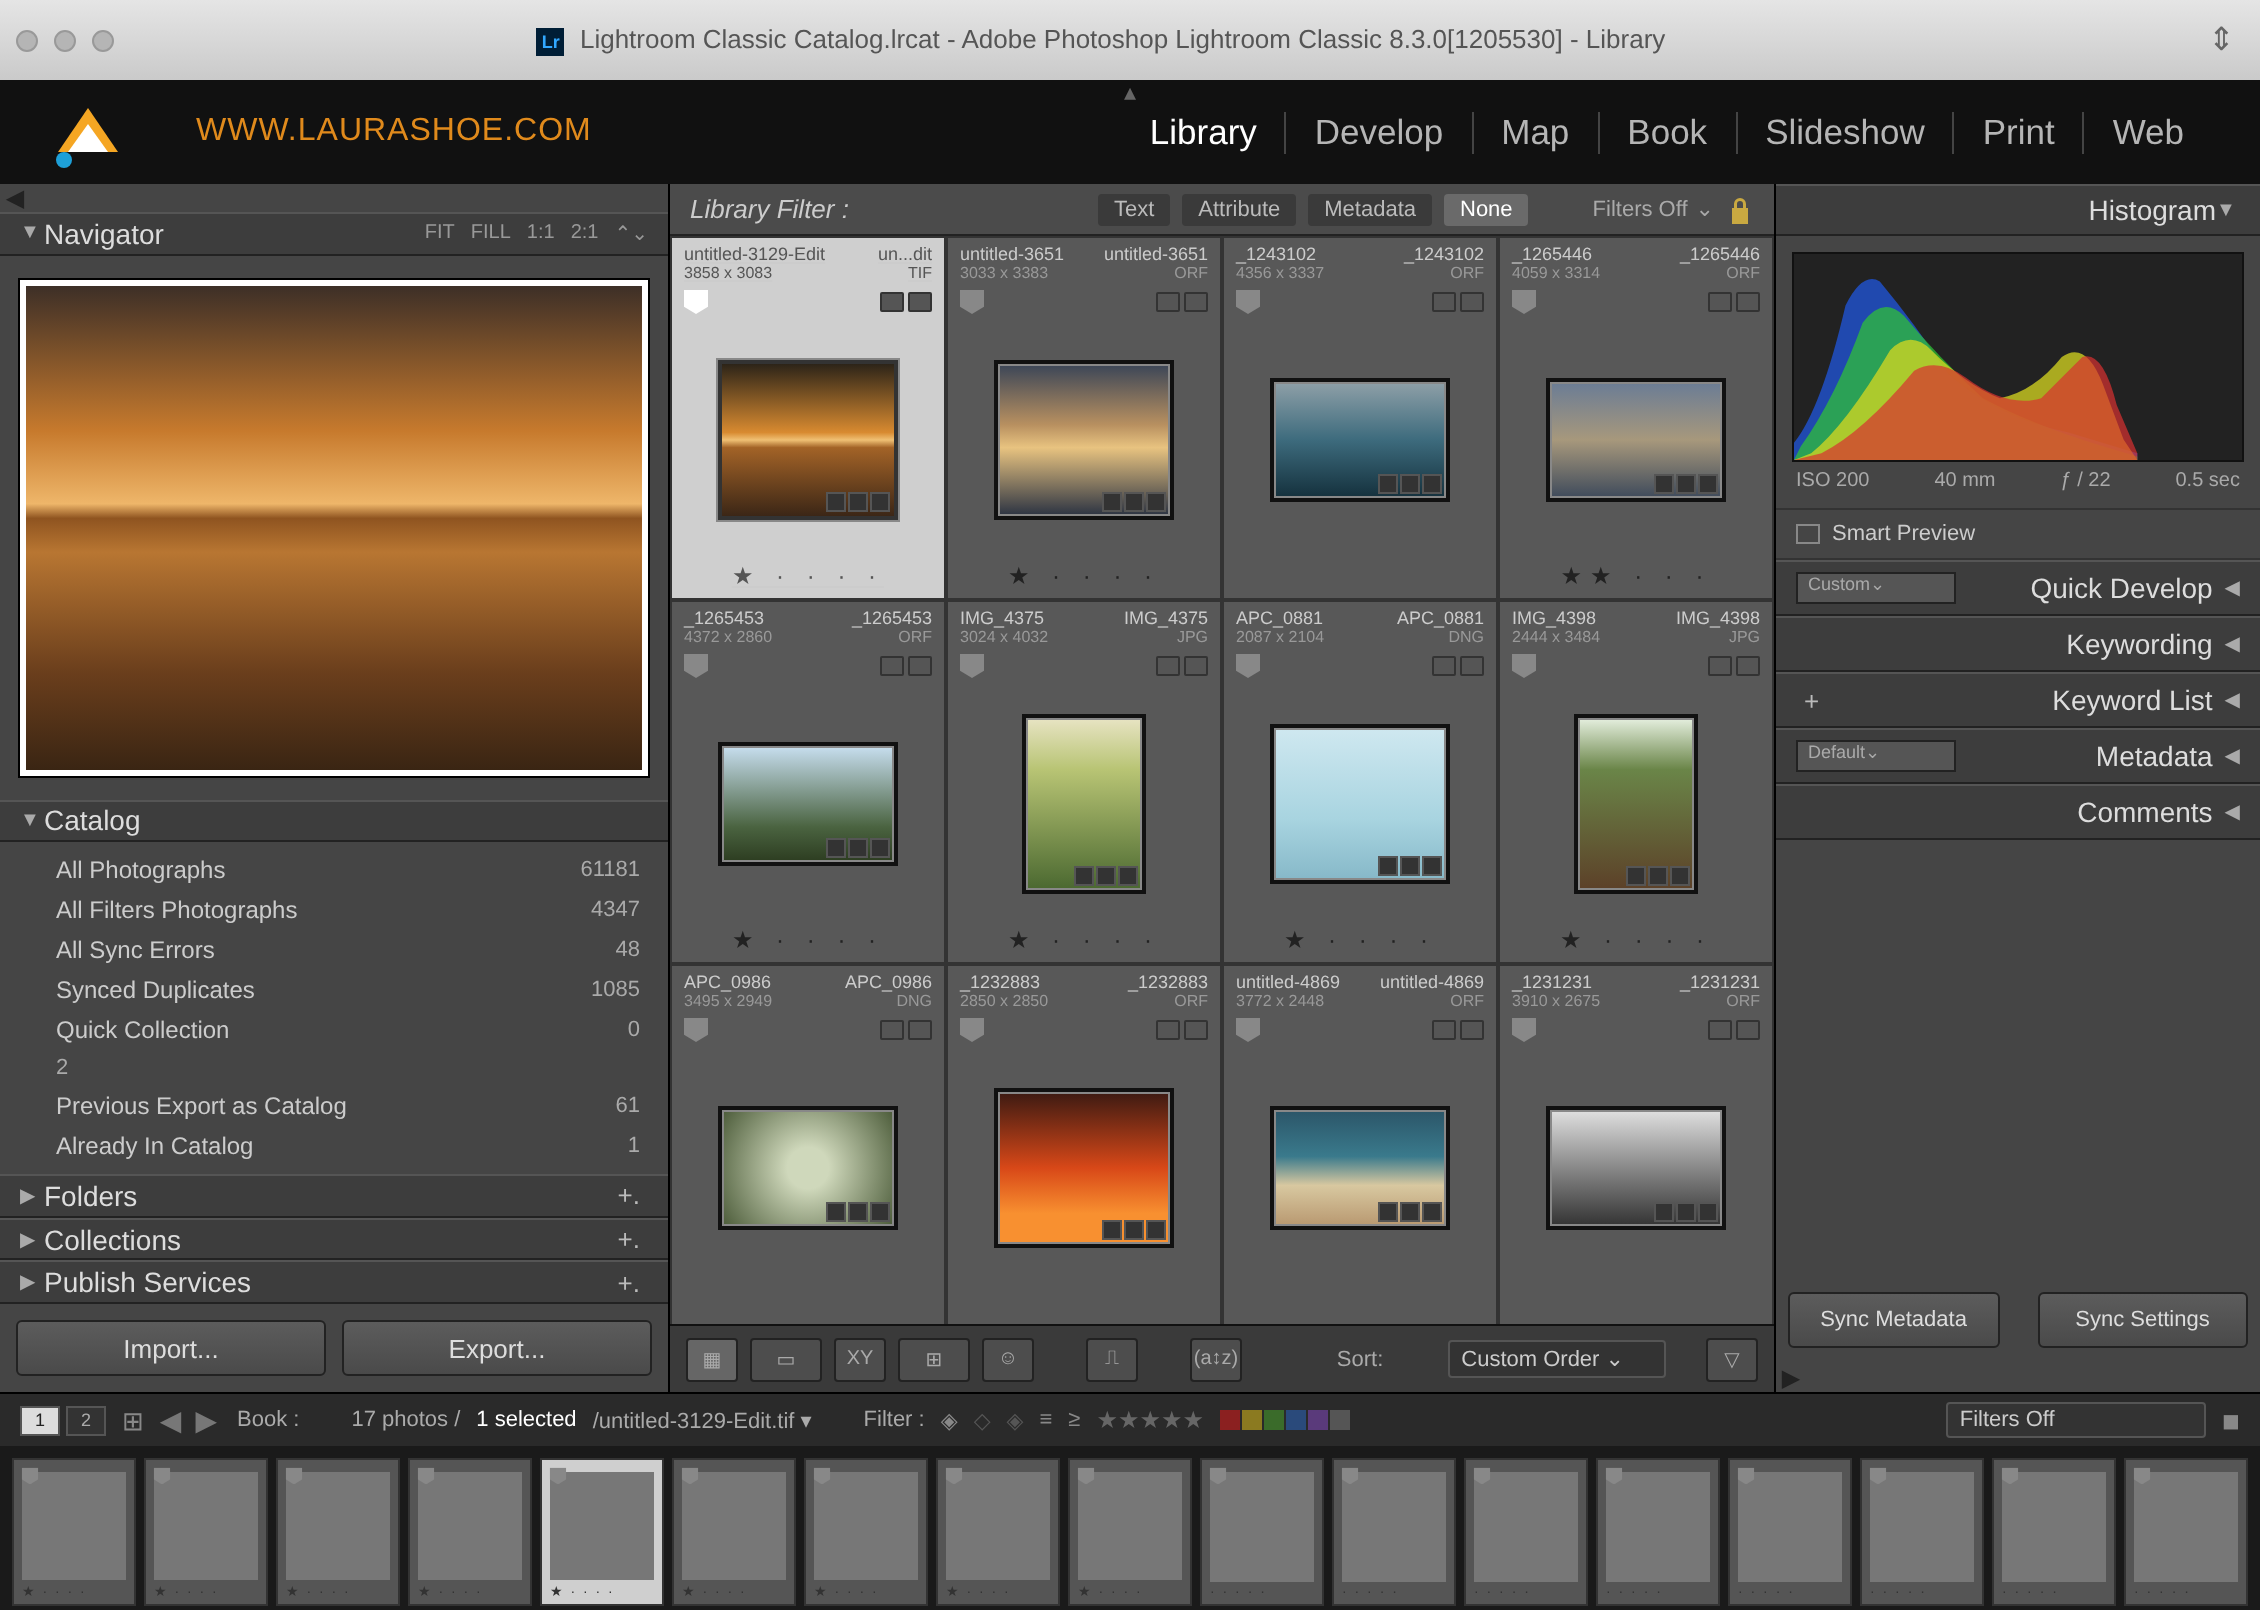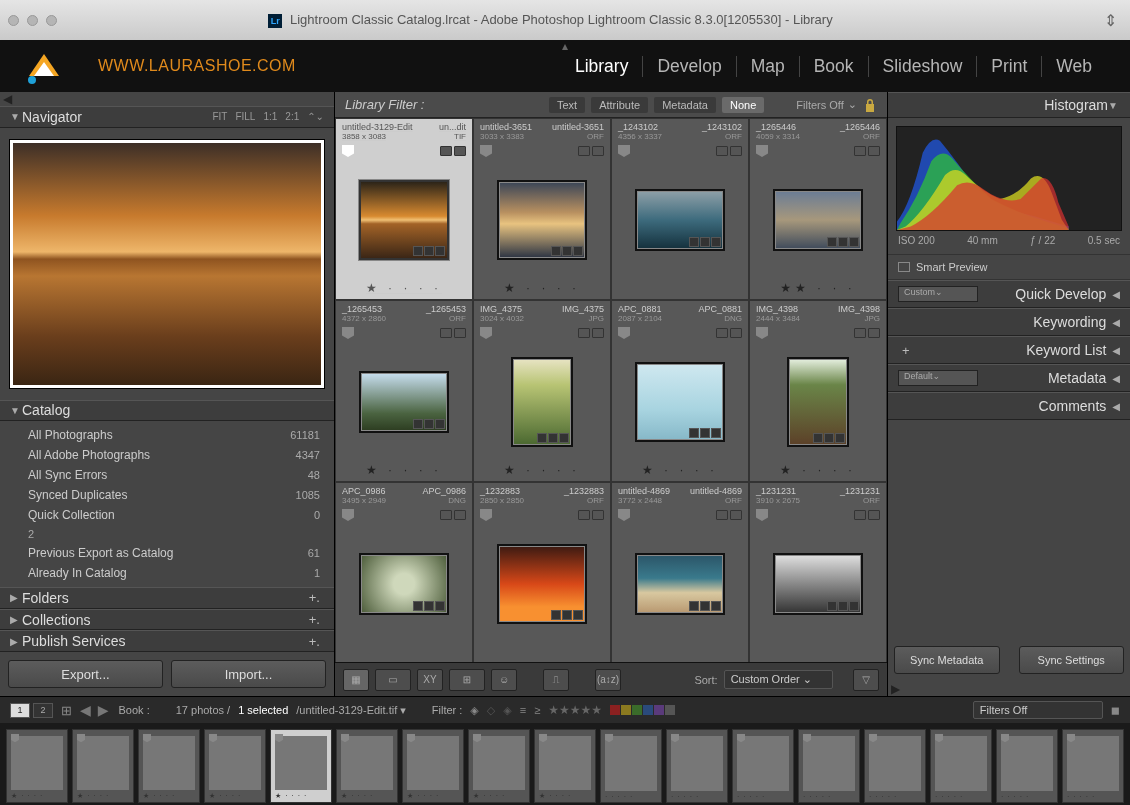--- a/index.html
+++ b/index.html
@@ -171,21 +171,21 @@
     height:34px; background:#3a3a3a; border-top:1px solid #111;
     display:flex; align-items:center; padding:0 8px; gap:6px;
   }
   .tool {
     width:26px; height:22px; background:#4d4d4d; border:1px solid #222; border-radius:2px;
     display:flex; align-items:center; justify-content:center; color:#aaa; font-size:10px; cursor:pointer;
   }
   .tool.wide { width:36px;}
   .tool.active { background:#666;}
   .sort-lbl { margin-left:auto; color:#aaa; font-size:11px;}
-  .sort-sel { background:#333; border:1px solid #555; color:#ccc; padding:2px 20px 2px 6px; font-size:11px; border-radius:2px;}
+  .sort-sel { background:#333; border:1px solid #555; color:#ccc; padding:2px 20px 2px 6px; font-size:11px; border-radius:2px;margin-left:26px;}
   
   
   .histogram-wrap { padding:8px; }
   .histogram {
     width:100%; height:105px; background:#222; position:relative; overflow:hidden;
     border:1px solid #111;
   }
   .hist-layer { position:absolute; bottom:0; left:0; right:0; }
   .hist-info { display:flex; justify-content:space-between; color:#aaa; font-size:10px; padding:4px 2px 0;}
   .smart-prev { display:flex; align-items:center; gap:6px; padding:6px 10px; color:#ccc; font-size:11px; border-top:1px solid #333; border-bottom:1px solid #333;}
@@ -297,21 +297,21 @@
       <div class="panel-header">
         <span class="tri">▼</span>
         <span class="title">Catalog</span>
       </div>
       <div class="catalog-list" id="catalog-list">
           <div class="catalog-item">
             <span class="name">All Photographs</span>
             <span class="count">61181</span>
           </div>
           <div class="catalog-item">
-            <span class="name">All Adobe Photographs</span>
+            <span class="name">All Filters Photographs</span>
             <span class="count">4347</span>
           </div>
           <div class="catalog-item">
             <span class="name">All Sync Errors</span>
             <span class="count">48</span>
           </div>
           <div class="catalog-item">
             <span class="name">Synced Duplicates</span>
             <span class="count">1085</span>
           </div>
@@ -342,22 +342,22 @@
         <span class="title">Collections</span>
         <span class="plus">+.</span>
       </div>
       <div class="panel-header">
         <span class="tri">▶</span>
         <span class="title">Publish Services</span>
         <span class="plus">+.</span>
       </div>
 
       <div class="btn-row">
+        <div class="btn">Import...</div>
         <div class="btn">Export...</div>
-        <div class="btn">Import...</div>
       </div>
     </div>
   </div>
 
   <div class="center-col">
     <div class="filter-bar">
       <span class="lbl">Library Filter :</span>
       <span class="filter-tab">Text</span>
       <span class="filter-tab">Attribute</span>
       <span class="filter-tab">Metadata</span>

